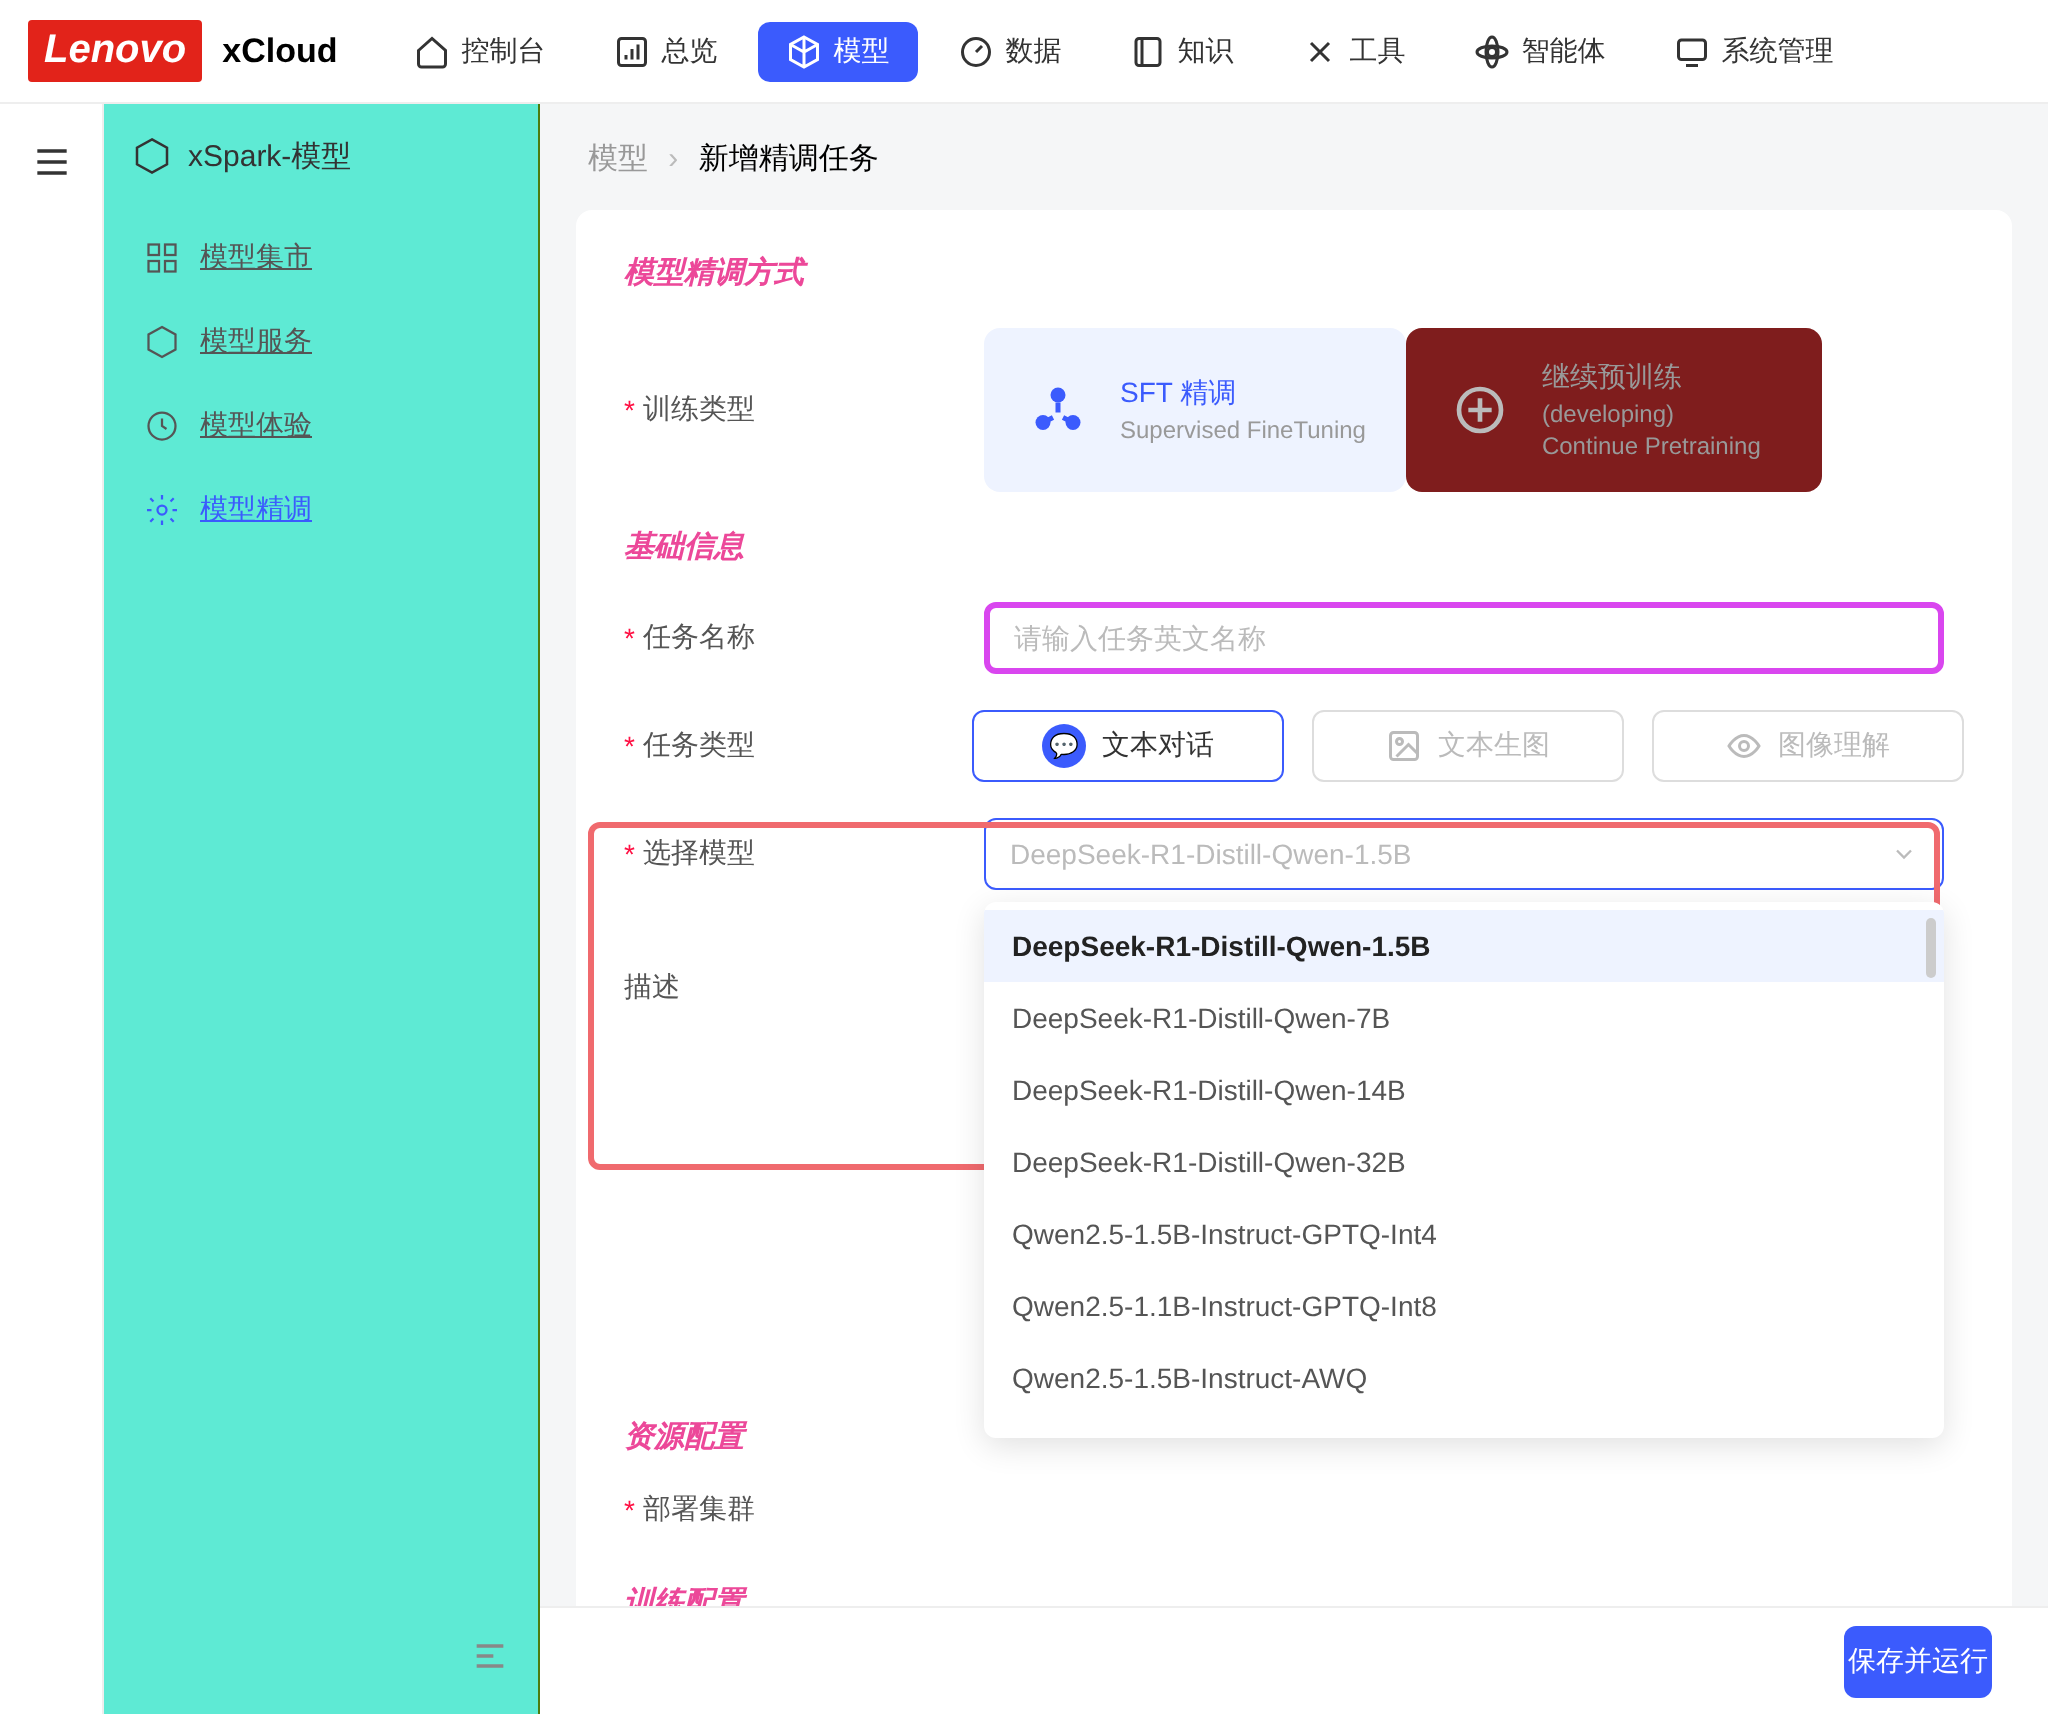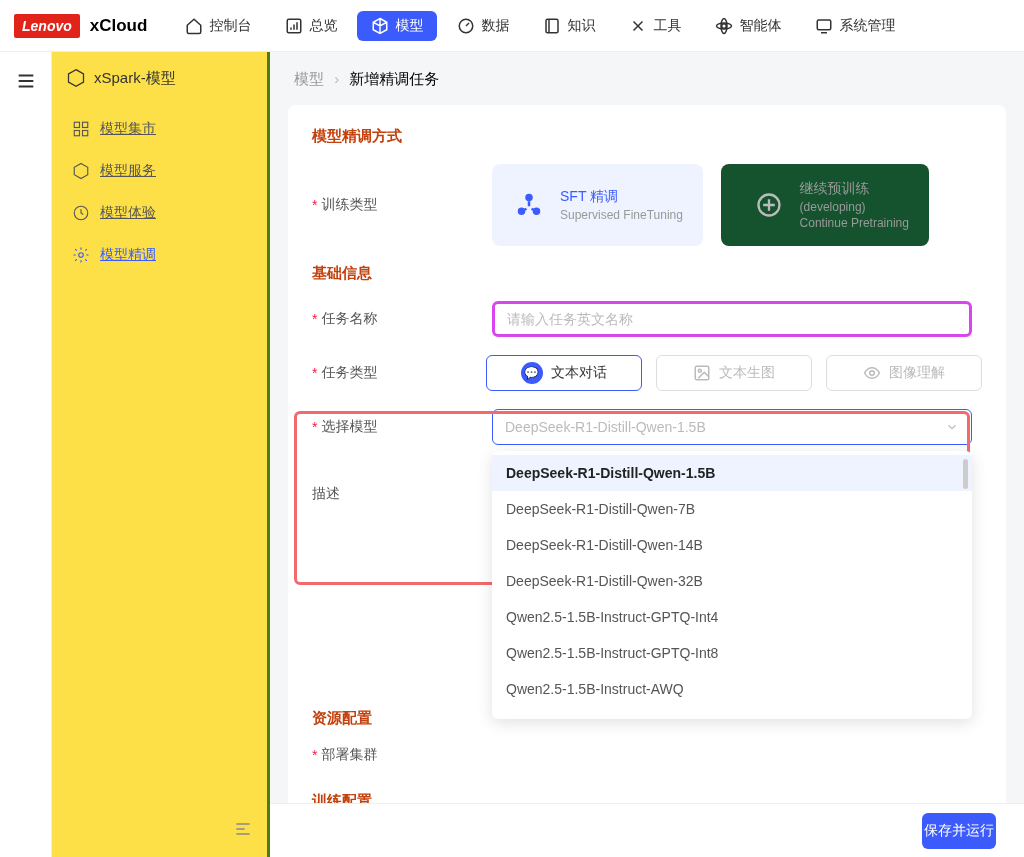--- a/index.html
+++ b/index.html
@@ -1,52 +1,52 @@
 <!DOCTYPE html>
 <html><head>
 <meta charset="utf-8">
 <style>
 * { margin: 0; padding: 0; box-sizing: border-box; font-family: -apple-system, BlinkMacSystemFont, "Segoe UI", "PingFang SC", "Microsoft YaHei", sans-serif; }
 body { background: #f5f6f7; width: 1024px; height: 857px; overflow: hidden; }
 
 
 .topnav { height: 52px; background: #fff; display: flex; align-items: center; padding: 0 14px; gap: 6px; border-bottom: 1px solid #eee; }
-.logo-lenovo { background: #e2231a; color: #fff; font-weight: 700; font-style: italic; padding: 4px 8px; font-size: 14px; border-radius: 2px; }
+.logo-lenovo { background: #e2231a; color: #fff; font-weight: 700; font-style: italic; padding: 4px 8px; font-size: 20px; border-radius: 2px; }
 .logo-xcloud { font-weight: 700; font-size: 17px; margin-left: 4px; margin-right: 18px; }
 .nav-item { display: flex; align-items: center; gap: 6px; padding: 6px 14px; font-size: 14px; color: #333; cursor: pointer; border-radius: 6px; }
 .nav-item.active { background: #3b5bfd; color: #fff; }
 .nav-item svg { width: 18px; height: 18px; }
 
 
 .layout { display: flex; height: calc(100% - 52px); }
 .sidebar-toggle { width: 52px; display: flex; align-items: flex-start; justify-content: center; padding-top: 18px; background: #fff; border-right: 1px solid #eee; }
 .sidebar-toggle svg { width: 22px; height: 22px; cursor: pointer; }
-.sidebar { width: 218px; background: #fde047; border-right: 3px solid #4d7c0f; display: flex; flex-direction: column; position: relative; }
+.sidebar { width: 218px; background: #5eead4; border-right: 1px solid #4d7c0f; display: flex; flex-direction: column; position: relative; }
 .side-head { display: flex; align-items: center; gap: 8px; padding: 16px 14px; font-size: 15px; color: #333; }
 .side-head svg { width: 20px; height: 20px; }
 .side-menu { padding: 4px 0; }
 .side-item { display: flex; align-items: center; gap: 10px; padding: 12px 20px; font-size: 14px; color: #555; cursor: pointer; text-decoration: underline; }
 .side-item.active { color: #3b5bfd; }
 .side-item svg { width: 18px; height: 18px; }
 .side-collapse { position: absolute; bottom: 14px; right: 14px; }
 
 
 .main { flex: 1; background: #f5f6f7; overflow-y: auto; position: relative; }
 .breadcrumb { padding: 18px 24px 8px; font-size: 15px; }
 .breadcrumb .dim { color: #999; }
 .breadcrumb .sep { color: #bbb; margin: 0 6px; }
 .panel { background: #fff; margin: 8px 18px; border-radius: 8px; padding: 14px 24px 90px; }
-.sect-title { font-size: 15px; font-weight: 600; color: #c2410c; margin: 8px 0 14px; }
+.sect-title { font-size: 15px; font-weight: 600; color: #ec4899; margin: 8px 0 14px; font-style: italic; }
 .form-row { display: flex; align-items: center; margin: 18px 0; }
 .label { width: 180px; font-size: 14px; color: #555; display: flex; align-items: center; }
 .req { color: #f14; margin-right: 4px; }
-.method-cards { display: flex; gap: 18px; }
+.method-cards { display: flex; }
 .method-card { display: flex; align-items: center; gap: 14px; padding: 16px 20px; border-radius: 8px; cursor: pointer; min-width: 208px; }
 .method-card.sel { background: #eef3ff; }
-.method-card.dis { background: #14532d; color: #aaa; cursor: not-allowed; justify-content: flex-end; }
+.method-card.dis { background: #7f1d1d; color: #aaa; cursor: not-allowed; }
 .method-icon { width: 34px; height: 34px; display: flex; align-items: center; justify-content: center; }
 .method-title { font-size: 14px; color: #3b5bfd; font-weight: 500; }
 .dis .method-title { color: #999; }
 .method-sub { font-size: 12px; color: #999; margin-top: 2px; }
 .text-input { flex: 1; max-width: 480px; height: 36px; border: 3px solid #d946ef; border-radius: 6px; padding: 0 12px; font-size: 14px; color: #333; }
 .text-input::placeholder { color: #bbb; }
 .type-btns { display: flex; gap: 14px; }
 .type-btn { display: flex; align-items: center; justify-content: center; gap: 8px; width: 156px; height: 36px; border: 1px solid #ddd; border-radius: 6px; font-size: 14px; cursor: pointer; background: #fff; }
 .type-btn.sel { border-color: #3b5bfd; color: #333; }
 .type-btn.dis { color: #bbb; cursor: not-allowed; }
@@ -278,21 +278,21 @@
             <svg width="14" height="14" viewBox="0 0 24 24" fill="none" stroke="#bbb" stroke-width="2">
                 <path d="M6 9l6 6 6-6"></path>
               </svg>
           </div>
           <div class="dropdown">
             <div class="dd-item sel">DeepSeek-R1-Distill-Qwen-1.5B</div>
             <div class="dd-item">DeepSeek-R1-Distill-Qwen-7B</div>
             <div class="dd-item">DeepSeek-R1-Distill-Qwen-14B</div>
             <div class="dd-item">DeepSeek-R1-Distill-Qwen-32B</div>
             <div class="dd-item">Qwen2.5-1.5B-Instruct-GPTQ-Int4</div>
-            <div class="dd-item">Qwen2.5-1.5B-Instruct-GPTQ-Int8</div>
+            <div class="dd-item">Qwen2.5-1.1B-Instruct-GPTQ-Int8</div>
             <div class="dd-item">Qwen2.5-1.5B-Instruct-AWQ</div>
             <div class="dd-item">Qwen2.5-3B-Instruct</div>
             <div class="dd-scroll"></div>
           </div>
         </div>
       </div>
 
       <div class="form-row" style="margin-top:40px;">
         <div class="label">
             <span>描述</span>

